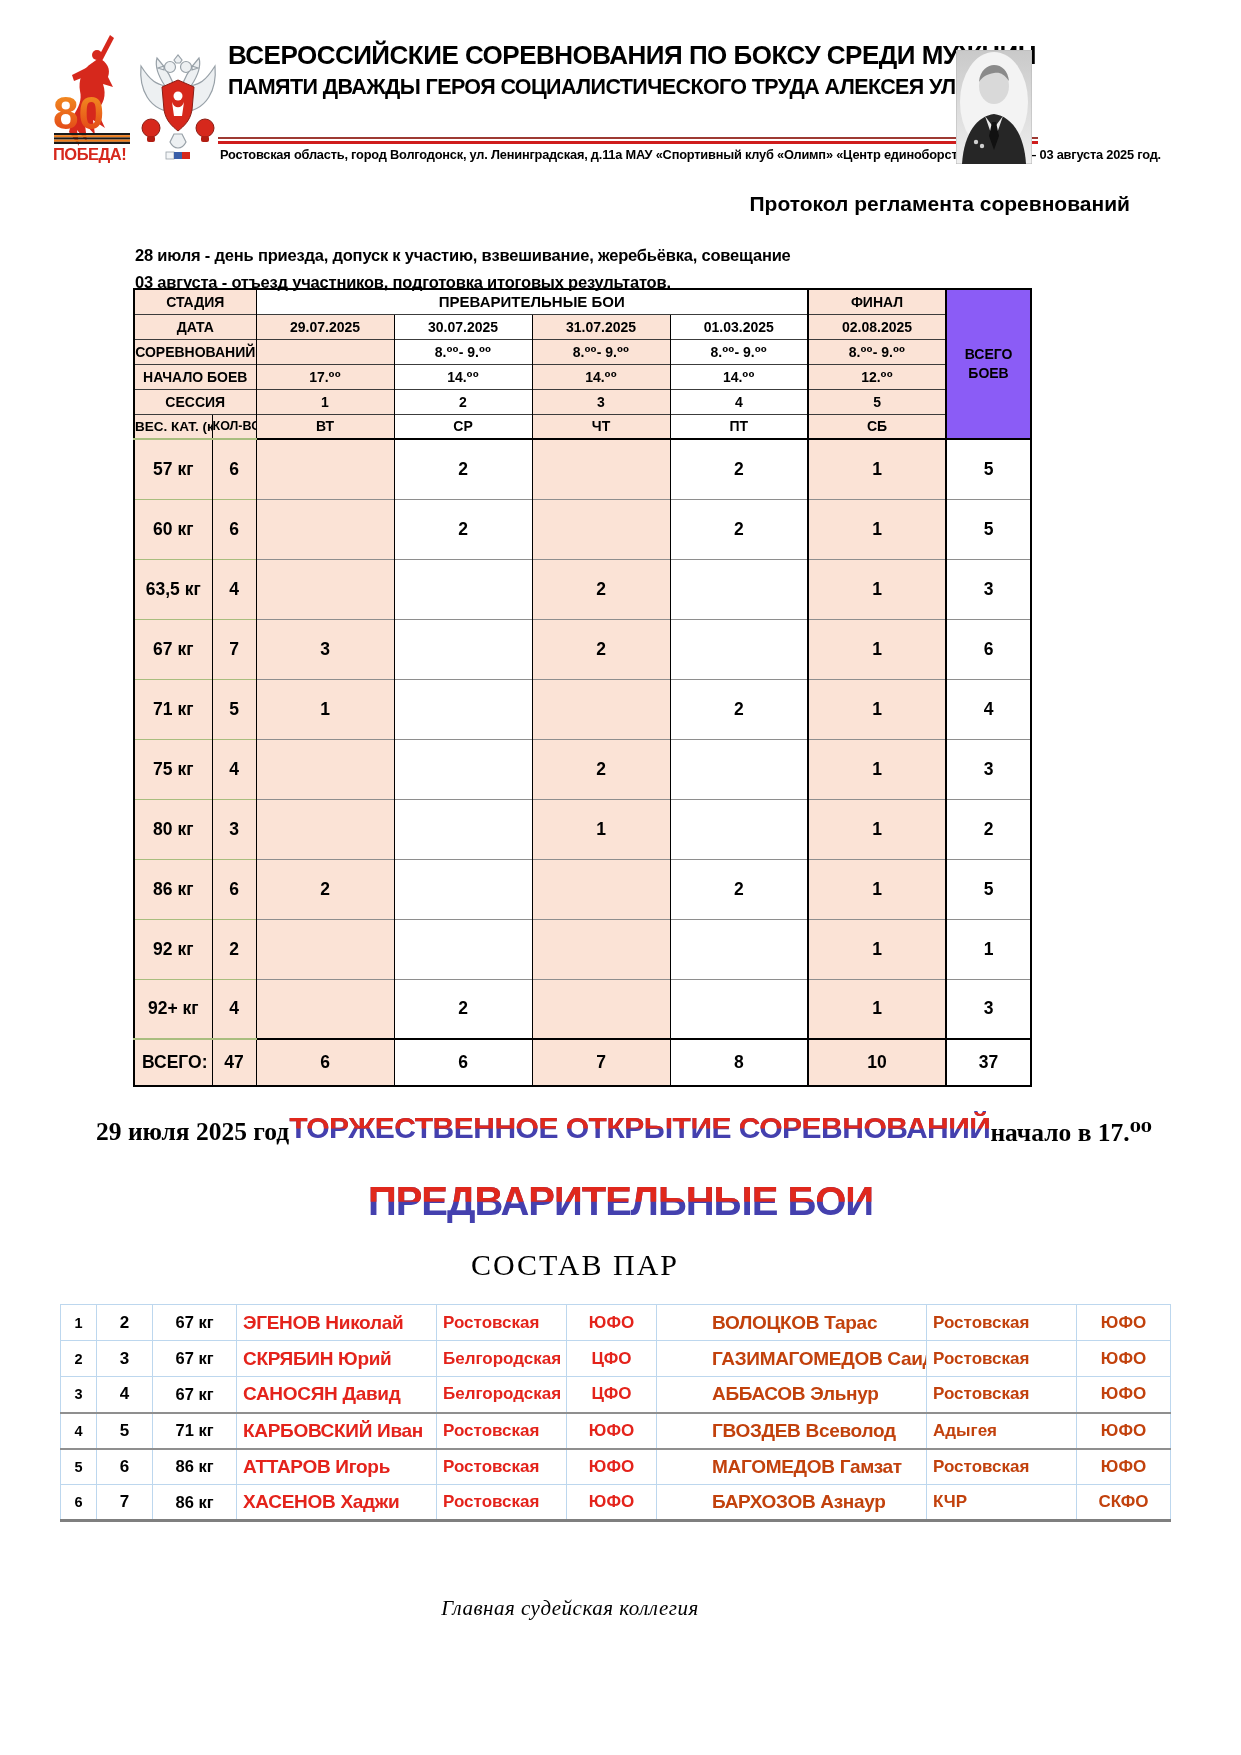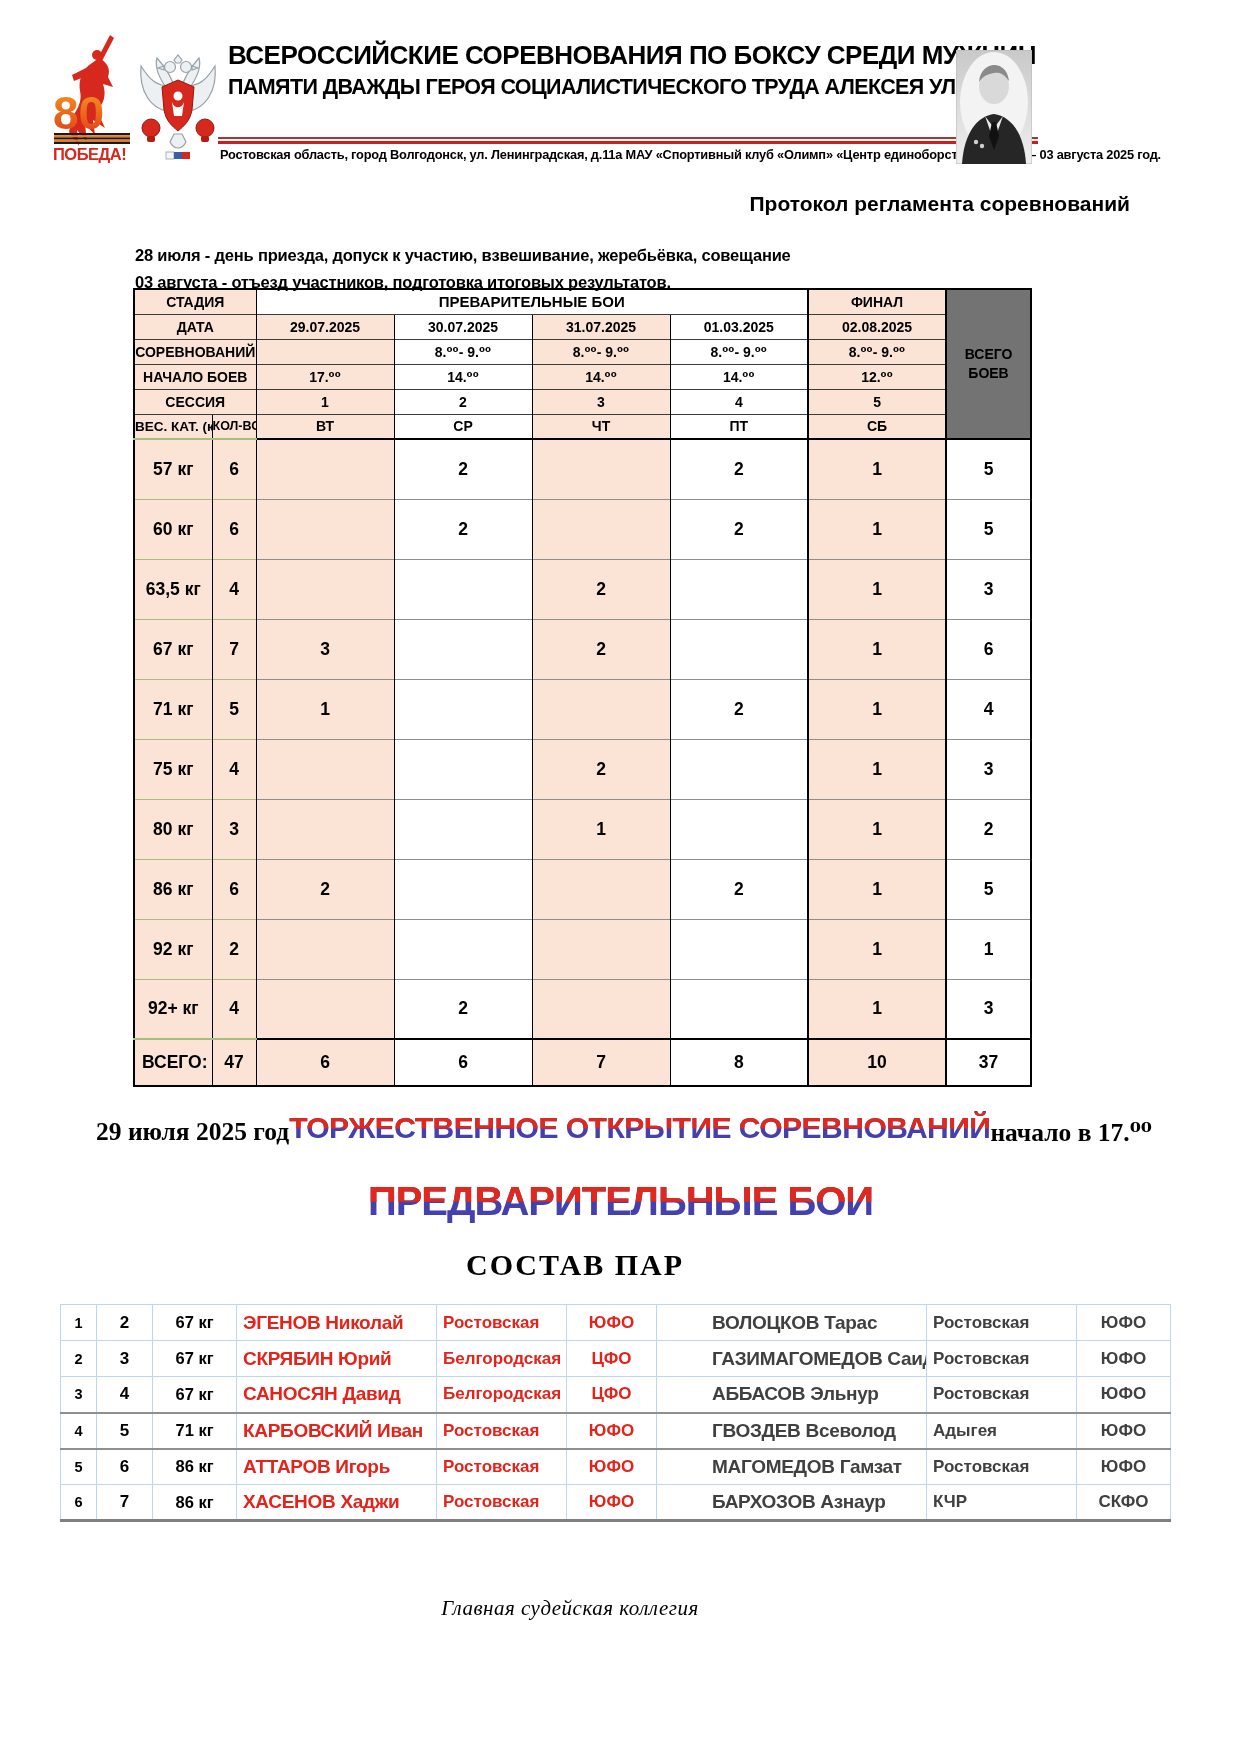--- a/index.html
+++ b/index.html
@@ -32,50 +32,50 @@
   .sched-t .bL2{border-left:2px solid #000}
   .sched-t tr.hrow{height:25px}
   .sched-t tr.hrow td{font-size:14px;border-top-color:#3c3c3c}
   .sched-t tr.drow{height:60px}
   .sched-t tr.trow{height:47px}
   .sched-t tr.drow td,.sched-t tr.trow td{font-size:17.5px}
   .sched-t tr.sep td{border-top:2px solid #000}
   .sched-t .fs16{font-size:16.5px}
   .sched-t .fs17{font-size:17px}
   .sched-t .fs13{font-size:13.5px}
-  .sched-t .vtotal{font-size:15.5px;line-height:1.35;white-space:normal;padding:0 10px;background:#737373}
+  .sched-t .vtotal{font-size:15.5px;line-height:1.35;white-space:normal;padding:0 10px;background:#8b5cf6}
   .sched-t .wcell{font-size:17px}
   .sched-t tr.drow .wcell,.sched-t tr.drow .ncell,.sched-t tr.trow .lab2{border-top-color:#a9bd7e}
   .sched-t .tlab{text-align:right;padding-right:4px;font-size:17px}
 
   
   .open-row{left:70px;top:1112px;width:1082px;display:flex;justify-content:flex-end;align-items:flex-start}
   .open-date,.open-start{font-family:"Liberation Serif","DejaVu Serif",serif;font-size:25.5px;font-weight:800;
                          padding-top:5px;white-space:nowrap}
   .wa{position:relative;display:inline-block;font-weight:900;line-height:1.05;white-space:nowrap;
       letter-spacing:-0.5px}
   .wa .wa-base{color:#4440ae}
   .wa .wa-top{position:absolute;left:0;top:0;color:#e0281c;clip-path:inset(0 0 48% 0)}
   .wa1{font-size:30px}
   .wa2-wrap{left:0;top:1180px;width:1241px;text-align:center}
   .wa2{font-size:40px;letter-spacing:-1px}
-  .pairs-title{left:0;top:1248px;width:1150px;text-align:center;font-size:30px;font-weight:700;letter-spacing:2px}
+  .pairs-title{left:0;top:1248px;width:1150px;text-align:center;font-size:30px;font-weight:400;letter-spacing:2px}
 
   
   .pairs{left:60px;top:1304px}
   table.pairs-t{border-collapse:collapse;table-layout:fixed;width:1110px}
   .pairs-t td{border:1px solid #bdd7ee;height:36px;vertical-align:middle;padding:0 6px;
               white-space:nowrap;overflow:hidden;font-weight:800}
   .pairs-t tr.gend td{border-bottom:2px solid #8f8f8f}
   .pairs-t tr.lastrow td{border-bottom:3px solid #7f7f7f}
   .pairs-t .num{text-align:center;font-size:14.5px}
   .pairs-t .pnum{text-align:center;font-size:17px}
   .pairs-t .wt{text-align:center;font-size:16.5px}
   .pairs-t .red{color:#e4231b}
-  .pairs-t .blue{color:#404040}
+  .pairs-t .blue{color:#c2410c}
   .pairs-t .name{font-size:19px;letter-spacing:-0.3px}
   .pairs-t .reg{font-size:17px}
   .pairs-t .dist{font-size:17px;text-align:center}
   .pairs-t .bname{padding-left:55px}
 
   .footer{left:0;top:1596px;width:1140px;text-align:center;font-size:21px;font-style:italic;font-weight:400;letter-spacing:.5px}
 </style>
 </head>
 <body>
 

